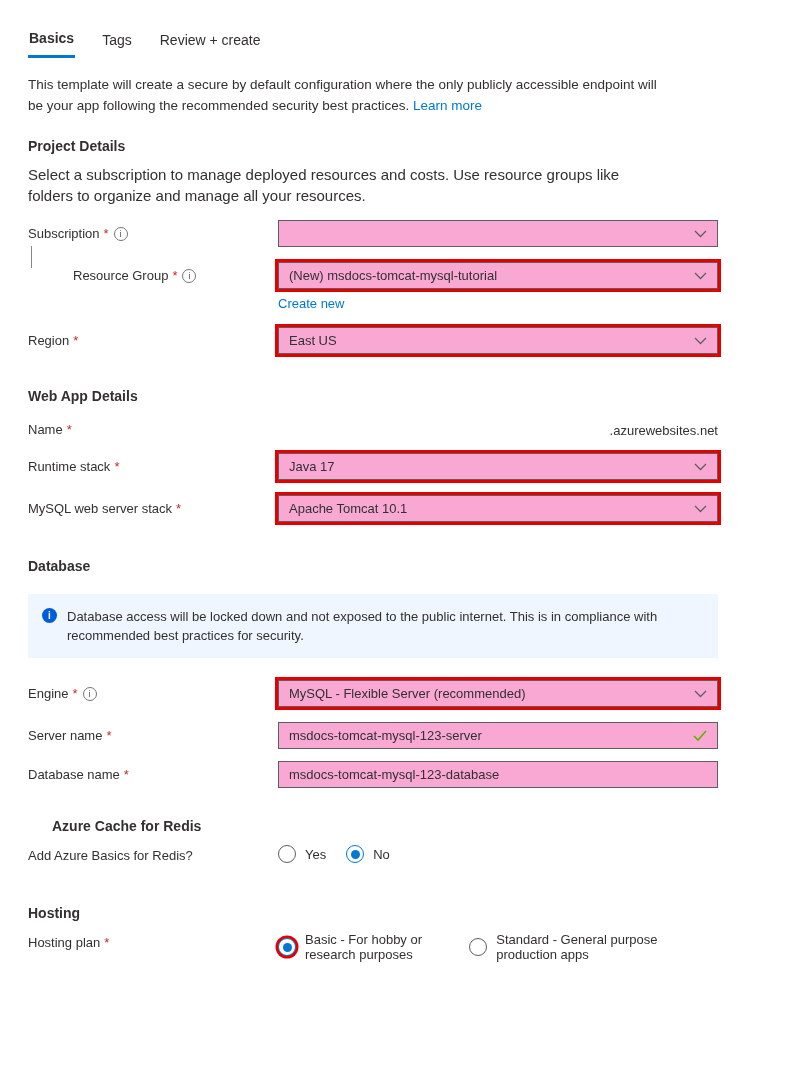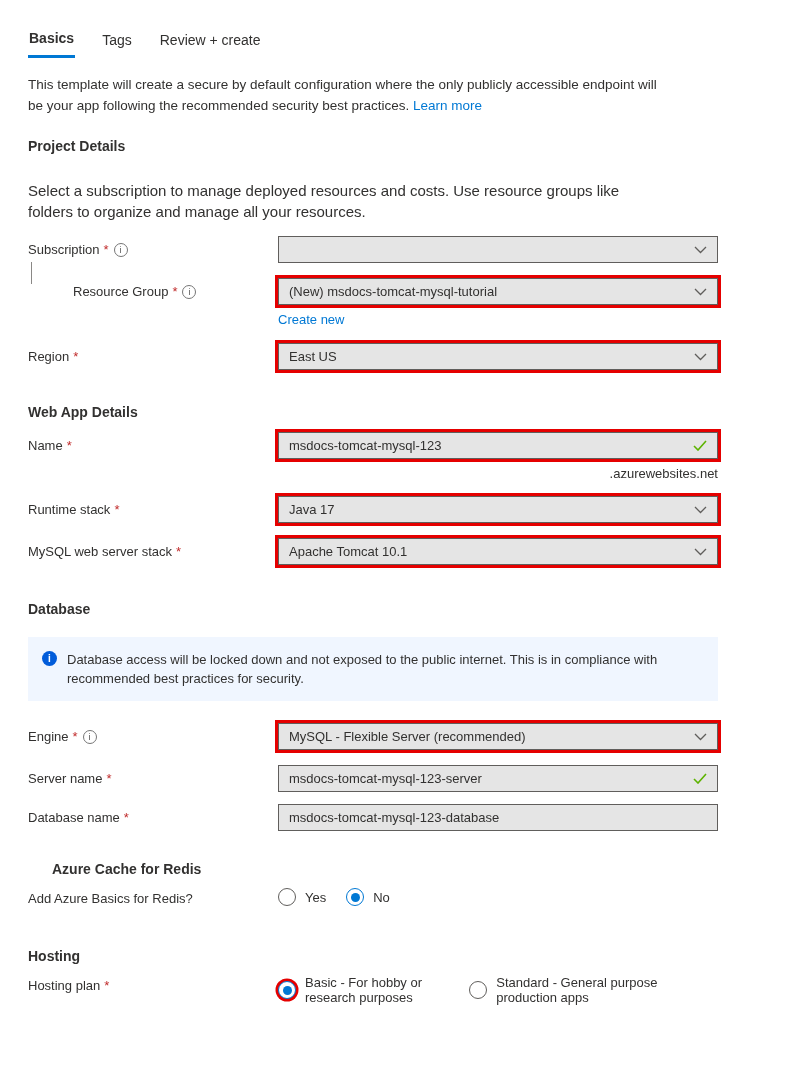--- a/index.html
+++ b/index.html
@@ -8,35 +8,35 @@
   .page { width:688px; min-height:1065px; padding:30px 28px 20px 28px; }
 
   
   .tabs { display:flex; gap:26px; margin-bottom:16px; }
   .tab { background:none; border:none; font-family:inherit; font-size:14px; color:#323130; padding:0 1px 9px 1px; cursor:pointer; }
   .tab.active { font-weight:700; border-bottom:3px solid #0078d4; }
 
   
   .intro { font-size:13.5px; line-height:21px; margin-bottom:22px; max-width:740px; }
   a.link { color:#0078d4; text-decoration:none; cursor:pointer; }
-  .section-heading { font-size:14px; font-weight:700; margin-bottom:26px; }
+  .section-heading { font-size:14px; font-weight:700; margin-bottom:10px; }
   .section-desc { font-size:15px; line-height:21px; margin-bottom:14px; max-width:745px; }
 
   
   .row { display:flex; align-items:flex-start; margin-bottom:15px; }
   .label-cell { width:250px; padding-top:6px; font-size:13px; display:flex; align-items:center; gap:5px; flex-shrink:0; }
   .label-cell.indent { padding-left:45px; position:relative; }
   .row.tree { position:relative; }
   .row.tree::before { content:""; position:absolute; left:3px; top:-16px; height:22px; border-left:1.5px solid #8a8886; }
   .req { color:#c02b2b; font-weight:400; margin-left:-1px; }
   .info-icon { display:inline-block; width:14px; height:14px; border:1px solid #767676; border-radius:50%; font-size:9px; line-height:12px; text-align:center; color:#555; font-style:normal; cursor:default; }
   .field-cell { width:440px; }
 
   
-  .control { width:440px; height:27px; border:1px solid #605e5c; background:#e5e5e5; display:flex; align-items:center; justify-content:space-between; padding:0 10px; font-size:13px; color:#323130; cursor:pointer; }
+  .control { width:440px; height:27px; border:1px solid #605e5c; background:#f9a8d4; display:flex; align-items:center; justify-content:space-between; padding:0 10px; font-size:13px; color:#323130; cursor:pointer; }
   .control .val { white-space:nowrap; overflow:hidden; }
   .hl { outline:3px solid #e50000; }
   .chev { flex-shrink:0; margin-left:8px; }
   .create-new { display:inline-block; margin-top:7px; font-size:13px; }
   .suffix { width:440px; text-align:right; font-size:13px; margin-top:7px; color:#323130; }
 
   
   .banner { width:690px; background:#f0f6ff; padding:13px 16px 13px 14px; display:flex; gap:10px; margin:20px 0 22px 0; }
   .banner-icon { flex-shrink:0; width:15px; height:15px; background:#015cda; color:#fff; border-radius:50%; font-size:10px; font-weight:700; line-height:15px; text-align:center; margin-top:1px; font-style:normal; }
   .banner-text { font-size:13px; line-height:19px; max-width:620px; }
@@ -119,26 +119,20 @@
   </div>
 
   <h3 class="section-heading heading-webapp">Web App Details</h3>
 
   <div class="row">
     <div class="label-cell">
       <span>Name</span>
         <span class="req">*</span>
     </div>
     <div class="field-cell">
-      <div class="control hl">
-        <span class="val">msdocs-tomcat-mysql-123</span>
-        <svg class="chev" width="14" height="11" viewBox="0 0 14 11">
-            <polyline points="1,6 5,10 13,1" fill="none" stroke="#5db300" stroke-width="1.6"></polyline>
-          </svg>
-      </div>
       <div class="suffix">.azurewebsites.net</div>
     </div>
   </div>
 
   <div class="row">
     <div class="label-cell">
       <span>Runtime stack</span>
         <span class="req">*</span>
     </div>
     <div class="field-cell">

